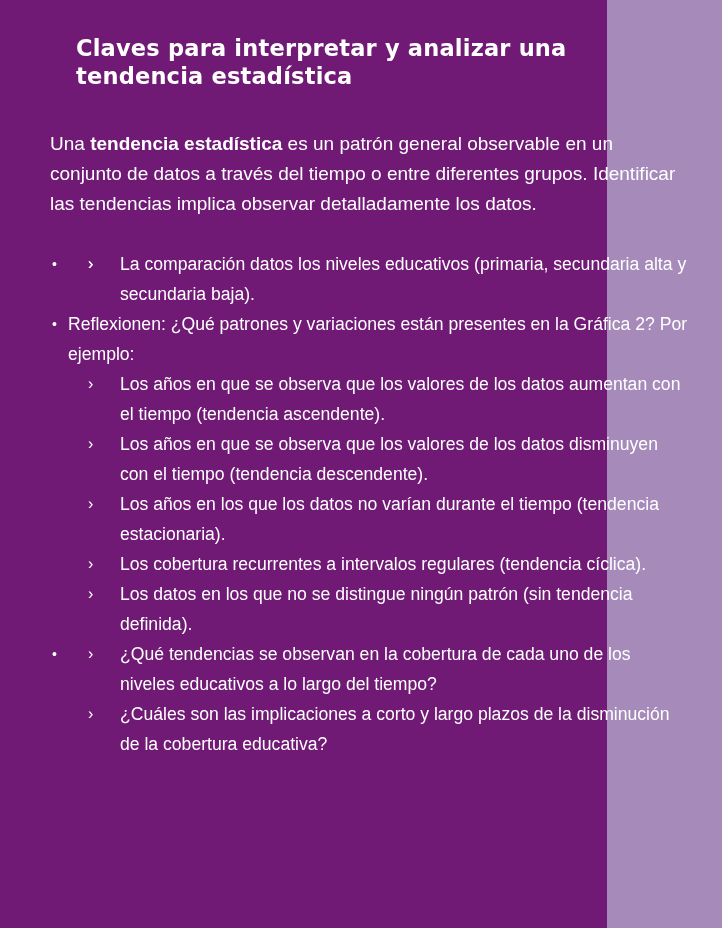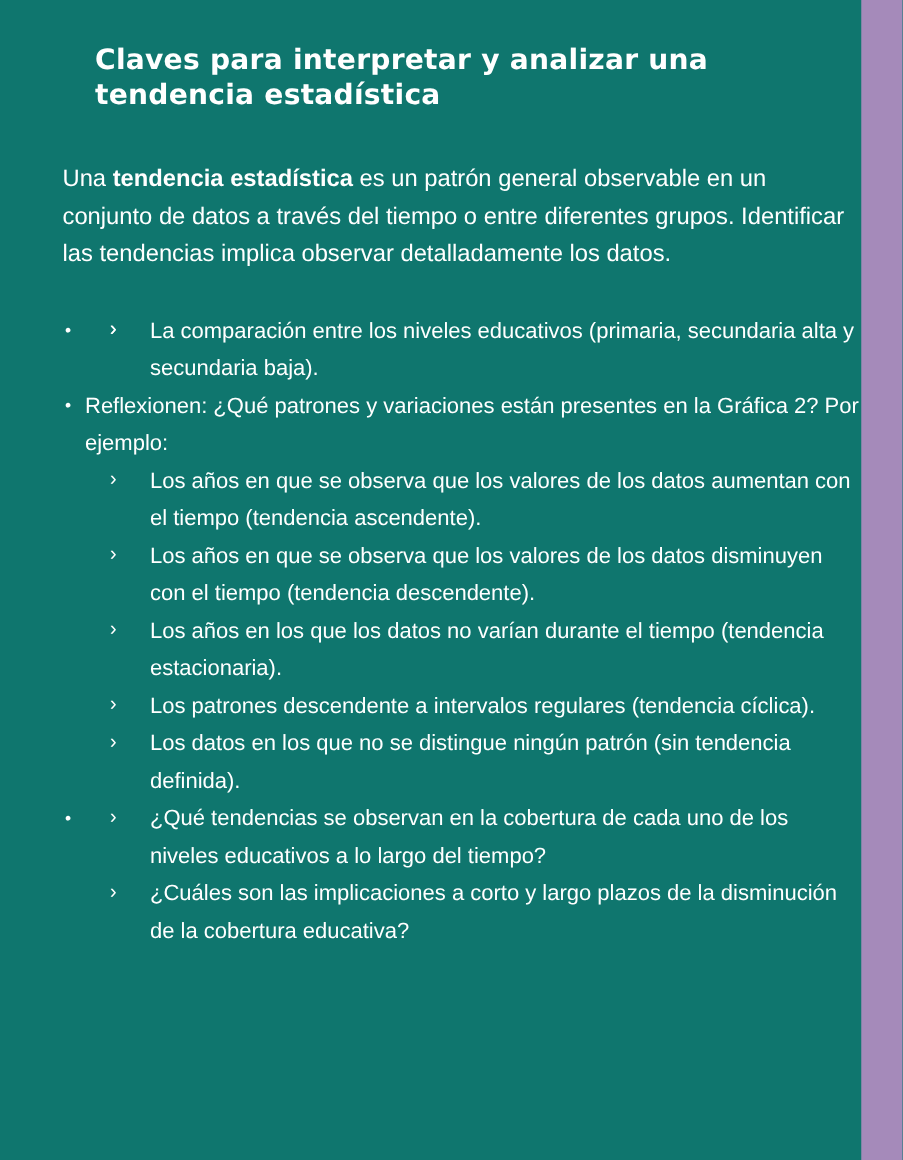--- a/index.html
+++ b/index.html
@@ -11,23 +11,23 @@
       height: 928px;
       background: #a58aba;
       color: #ffffff;
       font-family: "Liberation Sans", sans-serif;
       overflow: hidden;
       position: relative;
     }
     .panel {
       position: absolute;
       left: 0; top: 0;
-      width: 689px;
+      width: 607px;
       height: 928px;
-      background: #0f766e;
+      background: #701a75;
     }
     .title {
       position: absolute;
       left: 76px;
       top: 34px;
       width: 620px;
       font-family: "DejaVu Sans", sans-serif;
       font-weight: bold;
       font-size: 22.5px;
       line-height: 28px;
@@ -92,31 +92,31 @@
 
   <h1 class="title">Claves para interpretar y analizar una tendencia estadística</h1>
 
   <p class="intro"><span>Una </span><b>tendencia estadística</b><span> es un patrón general observable en un conjunto de datos a través del tiempo o entre diferentes grupos. Identificar las tendencias implica observar detalladamente los datos.</span></p>
 
   <ul class="bullets">
     <li>
       <span class="dot">•</span>
       <ul class="sub">
         <li><span class="chev">›</span></li>
-        <li><span class="chev">›</span><span>La comparación entre los niveles educativos (primaria, secundaria alta y secundaria baja).</span></li>
+        <li><span class="chev">›</span><span>La comparación datos los niveles educativos (primaria, secundaria alta y secundaria baja).</span></li>
       </ul>
     </li>
     <li>
       <span class="dot">•</span>
       <span>Reflexionen: ¿Qué patrones y variaciones están presentes en la Gráfica 2? Por ejemplo:</span>
       <ul class="sub">
         <li><span class="chev">›</span><span>Los años en que se observa que los valores de los datos aumentan con el tiempo (tendencia ascendente).</span></li>
         <li><span class="chev">›</span><span>Los años en que se observa que los valores de los datos disminuyen con el tiempo (tendencia descendente).</span></li>
         <li><span class="chev">›</span><span>Los años en los que los datos no varían durante el tiempo (tendencia estacionaria).</span></li>
-        <li><span class="chev">›</span><span>Los patrones descendente a intervalos regulares (tendencia cíclica).</span></li>
+        <li><span class="chev">›</span><span>Los cobertura recurrentes a intervalos regulares (tendencia cíclica).</span></li>
         <li><span class="chev">›</span><span>Los datos en los que no se distingue ningún patrón (sin tendencia definida).</span></li>
       </ul>
     </li>
     <li>
       <span class="dot">•</span>
       <ul class="sub">
         <li><span class="chev">›</span><span>¿Qué tendencias se observan en la cobertura de cada uno de los niveles educativos a lo largo del tiempo?</span></li>
         <li><span class="chev">›</span><span>¿Cuáles son las implicaciones a corto y largo plazos de la disminución de la cobertura educativa?</span></li>
       </ul>
     </li>

